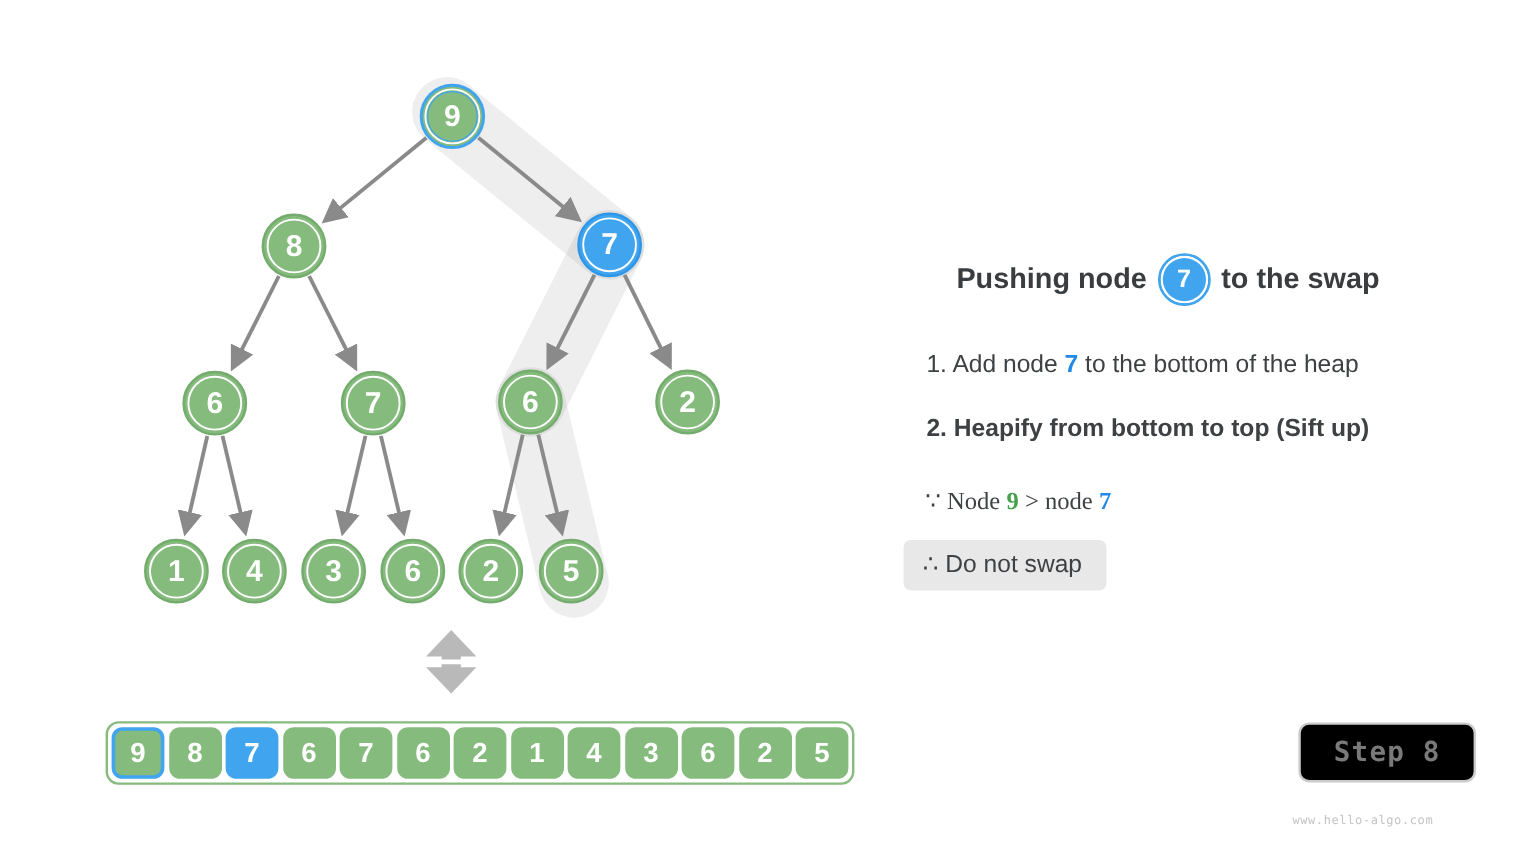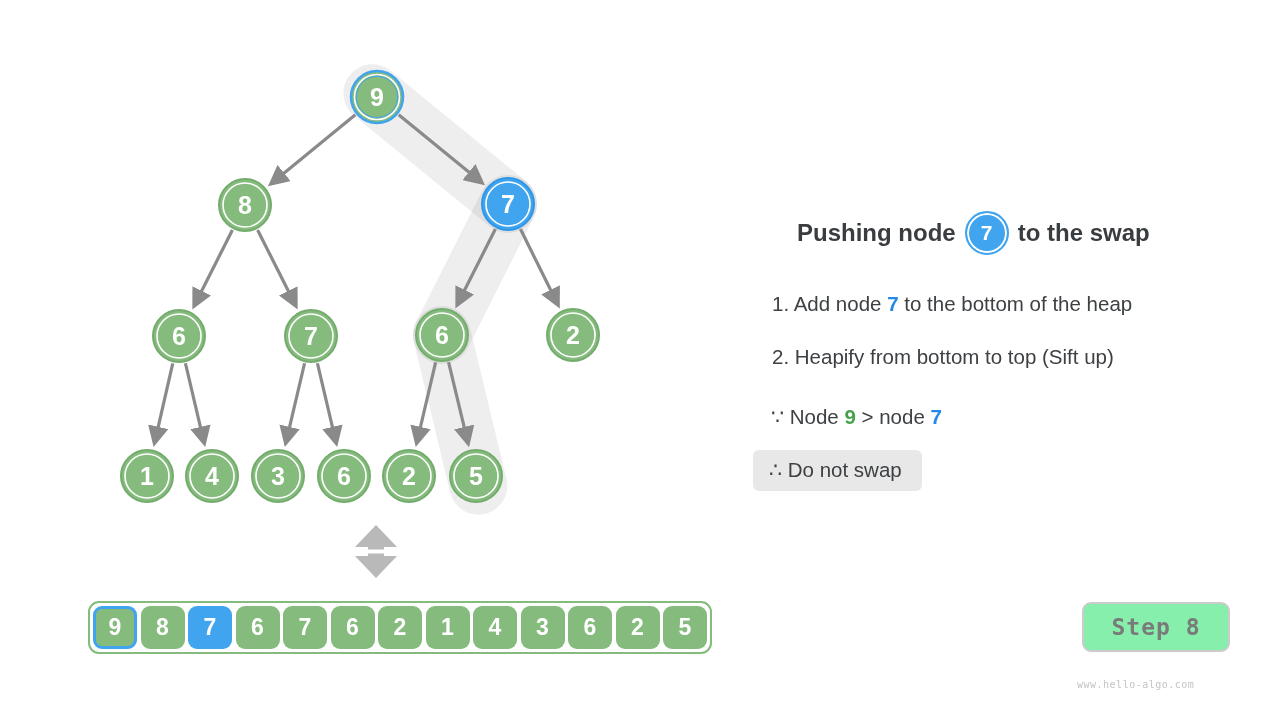--- a/index.html
+++ b/index.html
@@ -19,21 +19,21 @@
     width:40px;height:40px;border-radius:50%;background:var(--blue);
     border:2.5px solid var(--blue);box-shadow:inset 0 0 0 2px #fff;
     display:flex;align-items:center;justify-content:center;
     color:#fff;font-size:21px;font-weight:bold;flex:0 0 auto;
   }
   .step-line{
     position:absolute;left:762px;font-size:20.5px;color:var(--body);white-space:nowrap;margin-left:10px;
   }
   .c-blue{color:var(--accent-blue);font-weight:bold;}
   .c-green{color:var(--accent-green);font-weight:bold;}
-  #because-line{position:absolute;left:771px;top:405px;font-size:20.5px;color:var(--body);white-space:nowrap;}
+  #because-line{position:absolute;left:771px;top:405px;font-size:20.5px;color:var(--body);white-space:nowrap;font-family:Liberation Serif, serif;}
   #therefore-box{
     position:absolute;left:753px;top:450px;background:var(--box-bg);border-radius:6px;
     padding:8px 20px 9px 16px;font-size:20.5px;color:var(--body);white-space:nowrap;
   }
 
   
   #array-box{
     position:absolute;left:88px;top:601px;display:flex;gap:3.5px;
     padding:3px;border:2px solid var(--green);border-radius:11px;background:#fff;
   }
@@ -41,21 +41,21 @@
     width:44px;height:43px;border-radius:9px;background:var(--green);
     display:flex;align-items:center;justify-content:center;
     color:#fff;font-size:23px;font-weight:bold;box-sizing:border-box;
   }
   .cell.blue{background:var(--blue);}
   .cell.blue-border{border:3px solid var(--blue);}
 
   
   #step-badge{
     position:absolute;left:1082px;top:602px;width:148px;height:50px;box-sizing:border-box;
-    border:2px solid var(--step-border);border-radius:9px;background:#86efac;
+    border:2px solid var(--step-border);border-radius:9px;background:#000000;
     display:flex;align-items:center;justify-content:center;
     font-family:"DejaVu Sans Mono",monospace;font-weight:bold;font-size:23px;color:var(--step-text);
     letter-spacing:1px;
   }
   #site-url{
     position:absolute;left:1077px;top:679px;
     font-family:"DejaVu Sans Mono",monospace;font-size:10px;color:var(--url);letter-spacing:.5px;
   }
 </style>
 </head>
@@ -165,21 +165,21 @@
   <div id="title-row">
     <span>Pushing node</span>
     <span id="title-node-circle">
       <span>7</span>
     </span>
     <span>to the swap</span>
   </div>
 
   <div id="steps-container">
       <div class="step-line" style="top: 292px;"><span>1. Add node </span><span class="c-blue">7</span><span> to the bottom of the heap</span></div>
-      <div class="step-line" style="top: 345px;"><span>2. Heapify from bottom to top (Sift up)</span></div>
+      <div class="step-line" style="top: 345px; font-weight: bold;"><span>2. Heapify from bottom to top (Sift up)</span></div>
     </div>
 
   <div id="because-line"><span>∵ Node </span><span class="c-green">9</span><span> &gt; node </span><span class="c-blue">7</span></div>
 
   <div id="therefore-box">
     <span>∴ Do not swap</span>
   </div>
 
   <div id="array-box">
       <div class="cell green blue-border">9</div>

